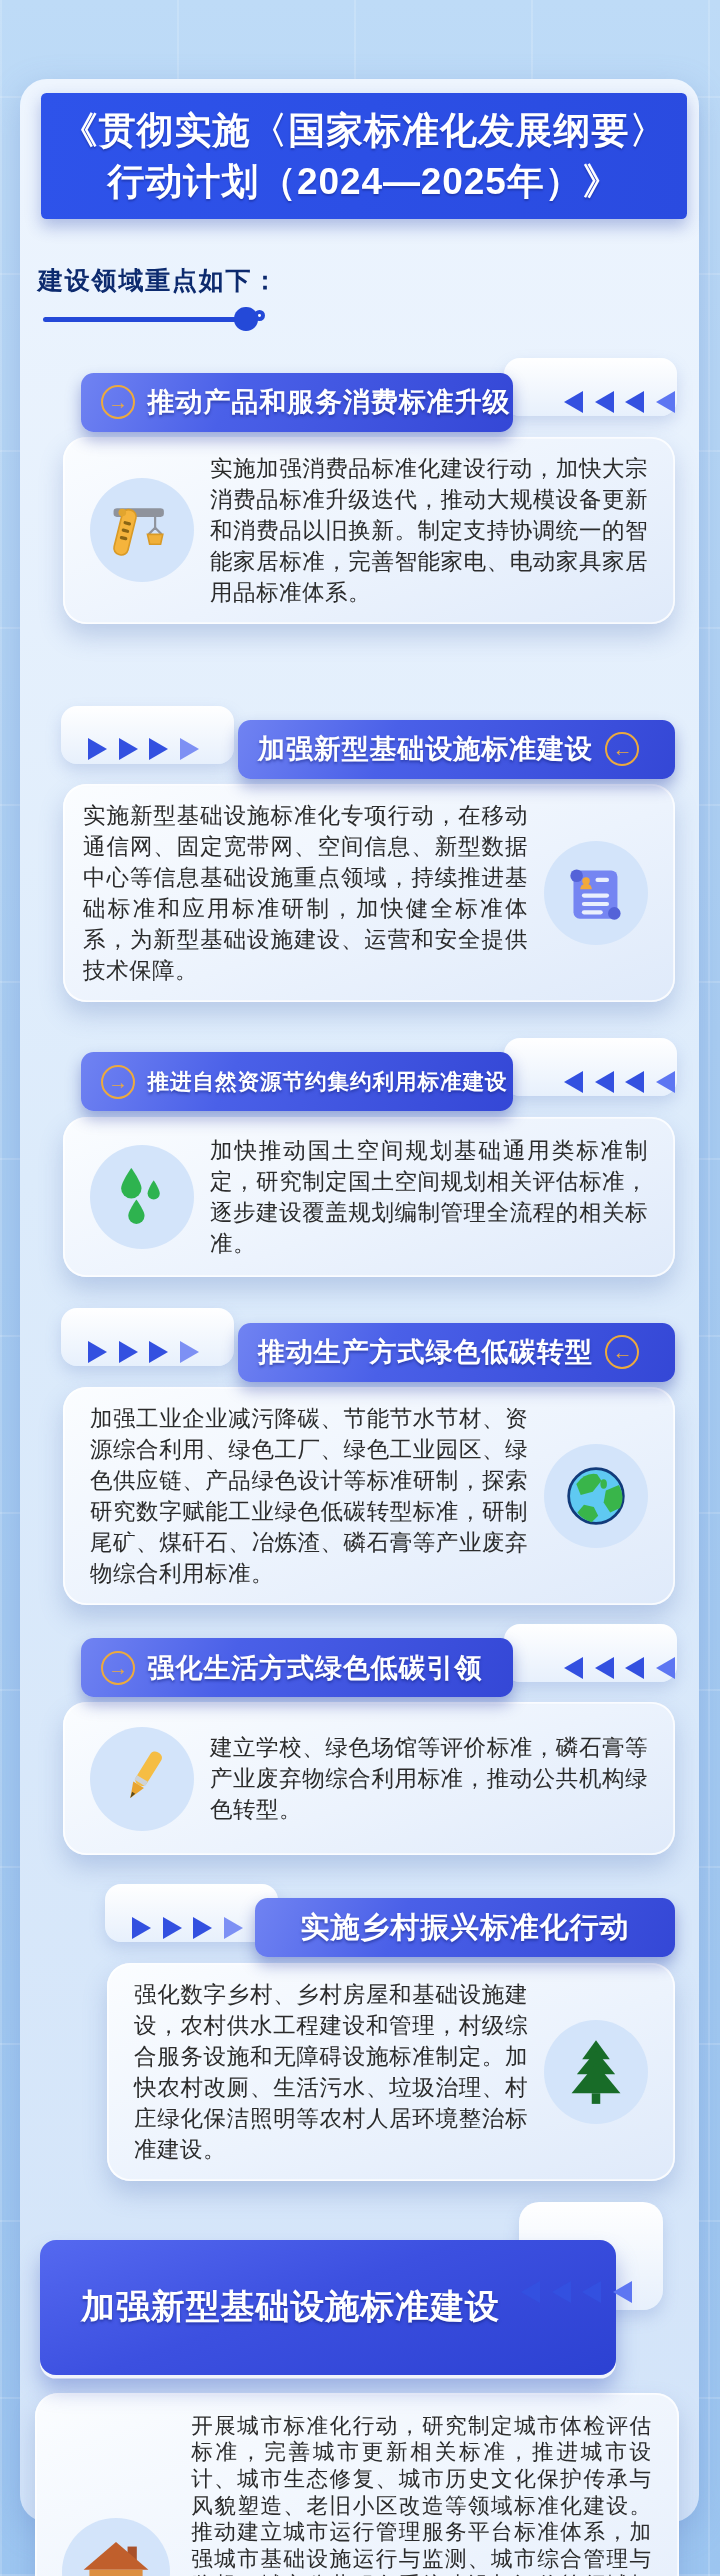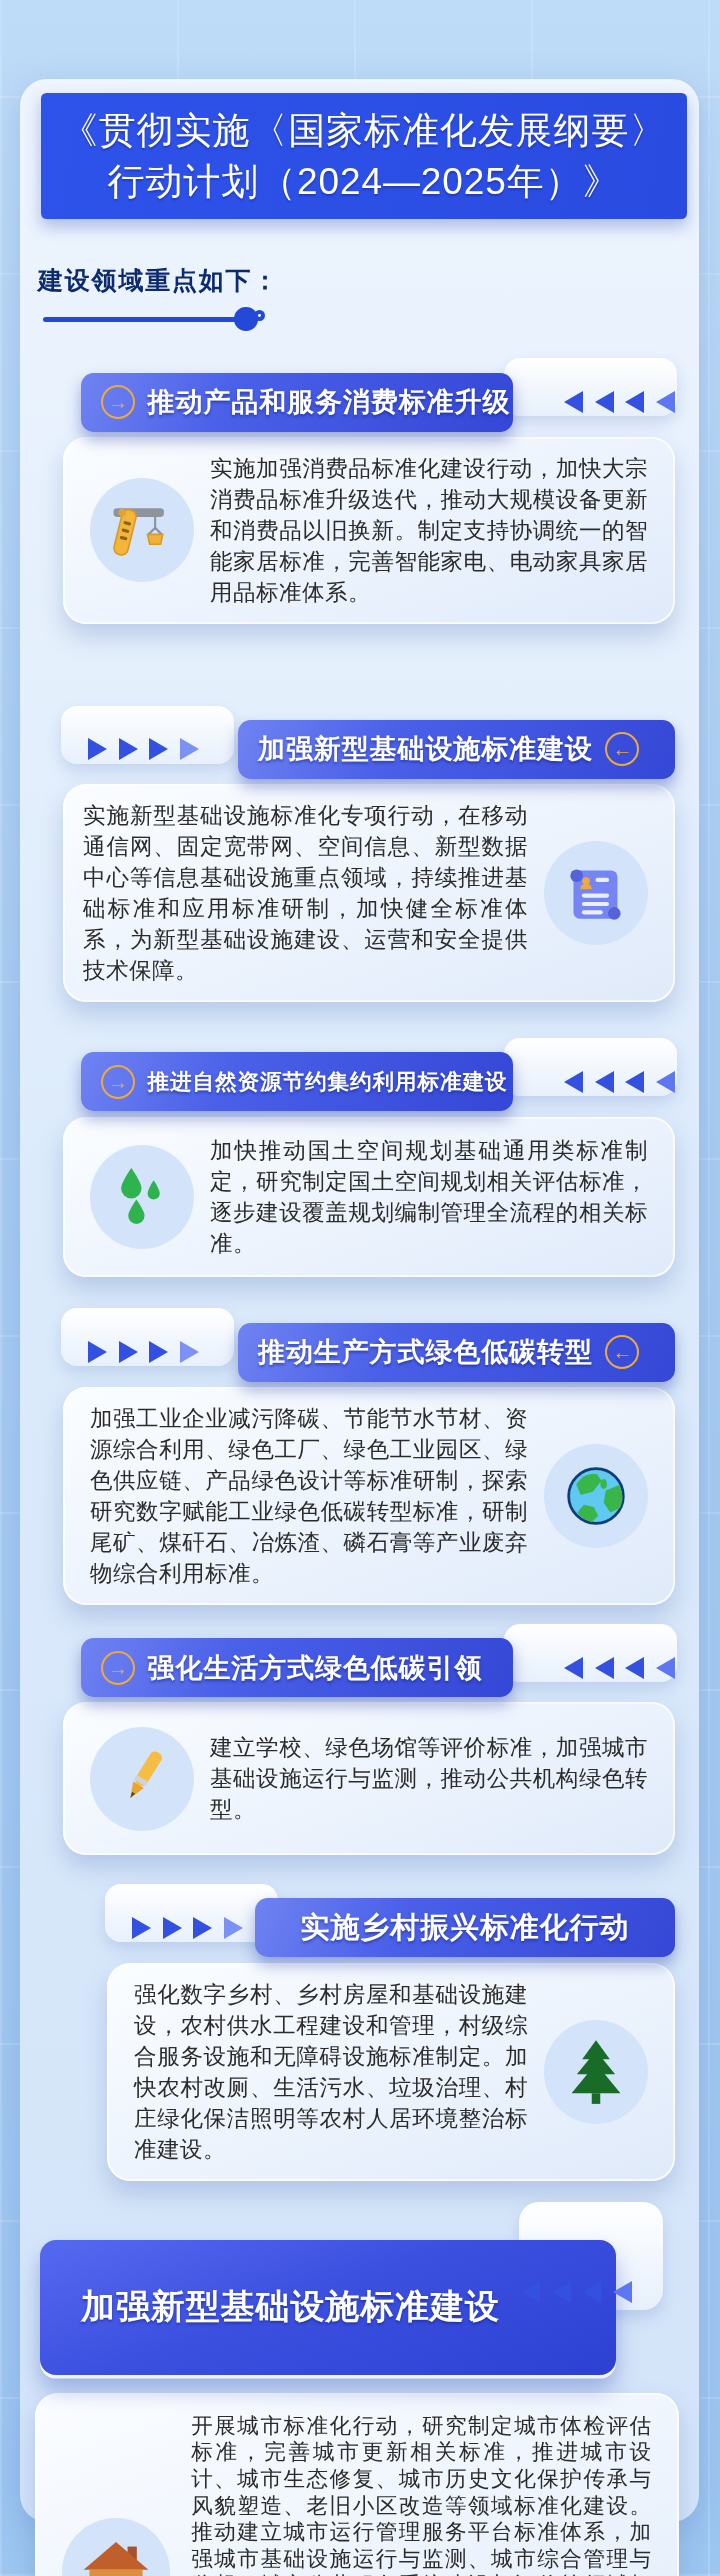--- a/index.html
+++ b/index.html
@@ -23,21 +23,21 @@
 
   
   .title-banner{
     margin:13.5px 0 0 21px; width:646px; height:126px;
     background:linear-gradient(100deg,#2e53ea 0%,#2a4be0 100%);
     border-radius:5.4px;
     display:flex; flex-direction:column; align-items:center; justify-content:center;
     box-shadow:0 7.2px 16px rgba(30,60,170,.30);
   }
   .title-banner div{
-    color:#fff; font-weight:normal; font-size:37px; line-height:51px; letter-spacing:0.9px;
+    color:#fff; font-weight:bold; font-size:37px; line-height:51px; letter-spacing:0.9px;
     text-shadow:0 1.8px 1.8px rgba(20,35,130,.45);
     text-align:center;
   }
 
   
   .intro-label{
     margin:45px 0 0 18px; font-size:25px; font-weight:bold; color:#0c2a6e; letter-spacing:1.8px;
   }
   .progress{ position:relative; margin:9px 0 0 23.4px; width:252px; height:27px; }
   .progress .line{ position:absolute; left:0; top:11.7px; width:196px; height:4.5px; background:#2449d8; border-radius:2.7px; }
@@ -287,21 +287,21 @@
           <svg width="67" height="67" viewBox="0 0 64 64">
             <g transform="rotate(32 32 32)">
               <rect x="26" y="3" width="12" height="36" rx="5" fill="#f5bd44"></rect>
               <rect x="26" y="32" width="12" height="5" fill="#cdd3da"></rect>
               <path d="M26 39 h12 l-6 15 Z" fill="#e9a42f"></path>
               <path d="M30.3 48 l1.7 6 1.7 -6 Z" fill="#5c4a1a"></path>
             </g>
           </svg>
         </span>
       </div>
-      <div class="card-text">建立学校、绿色场馆等评价标准，加强城市基础设施运行与监测，推动公共机构绿色转型。</div>
+      <div class="card-text">建立学校、绿色场馆等评价标准，磷石膏等产业废弃物综合利用标准，推动公共机构绿色转型。</div>
     </div>
   </div>
 
   <div class="sec sec6">
     <div class="sec-header">
       <div class="tab left"></div>
       <div class="tri-group" style="margin-left:25px">
         <span class="tri pr"></span>
         <span class="tri pr"></span>
         <span class="tri pr"></span>

